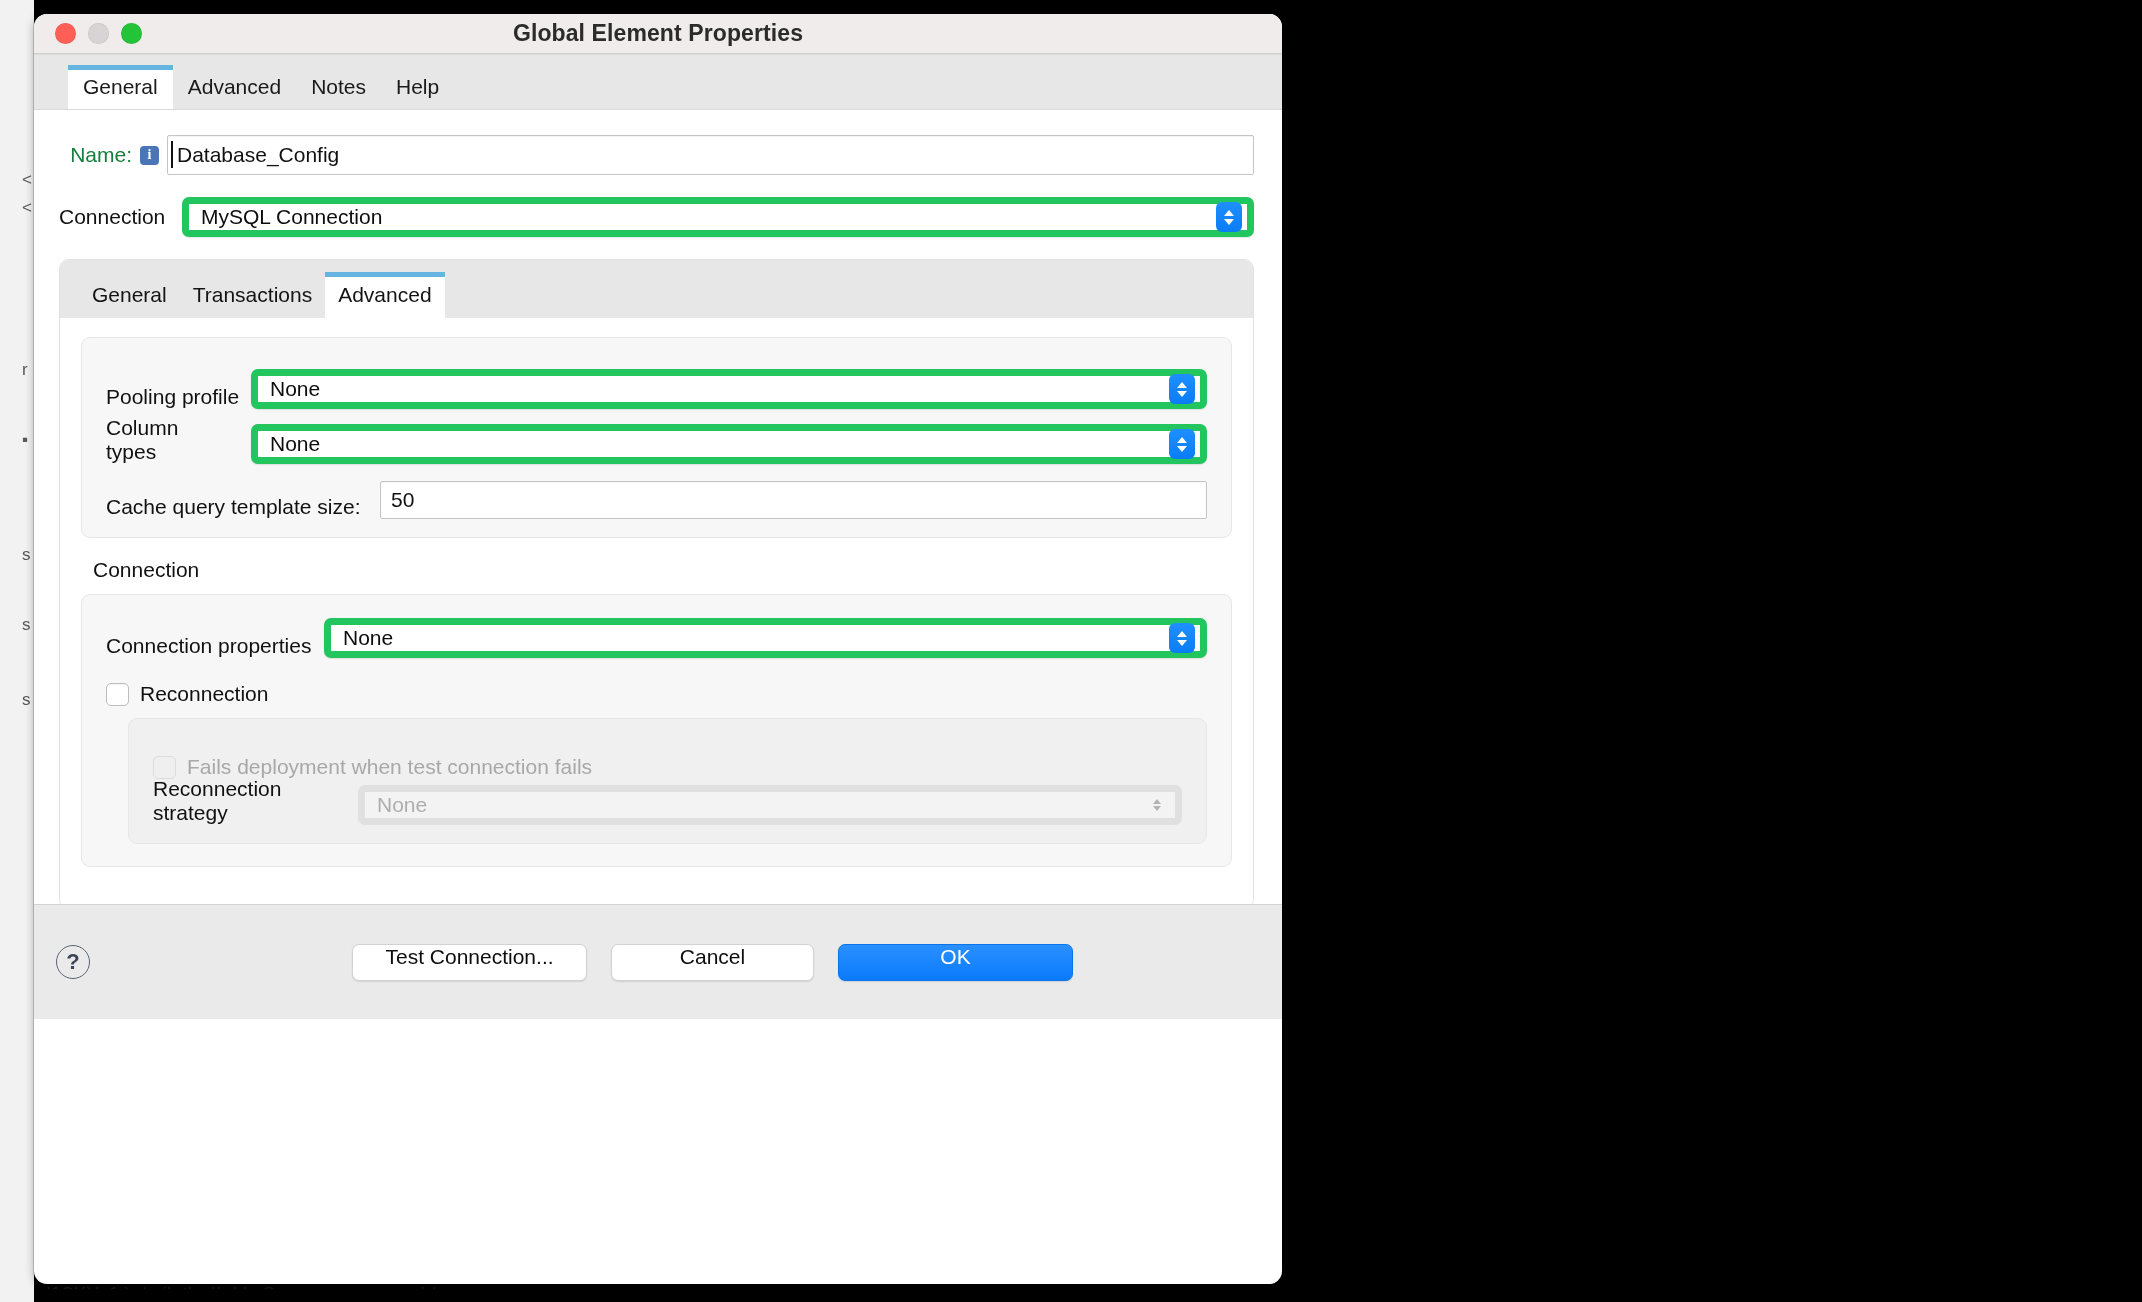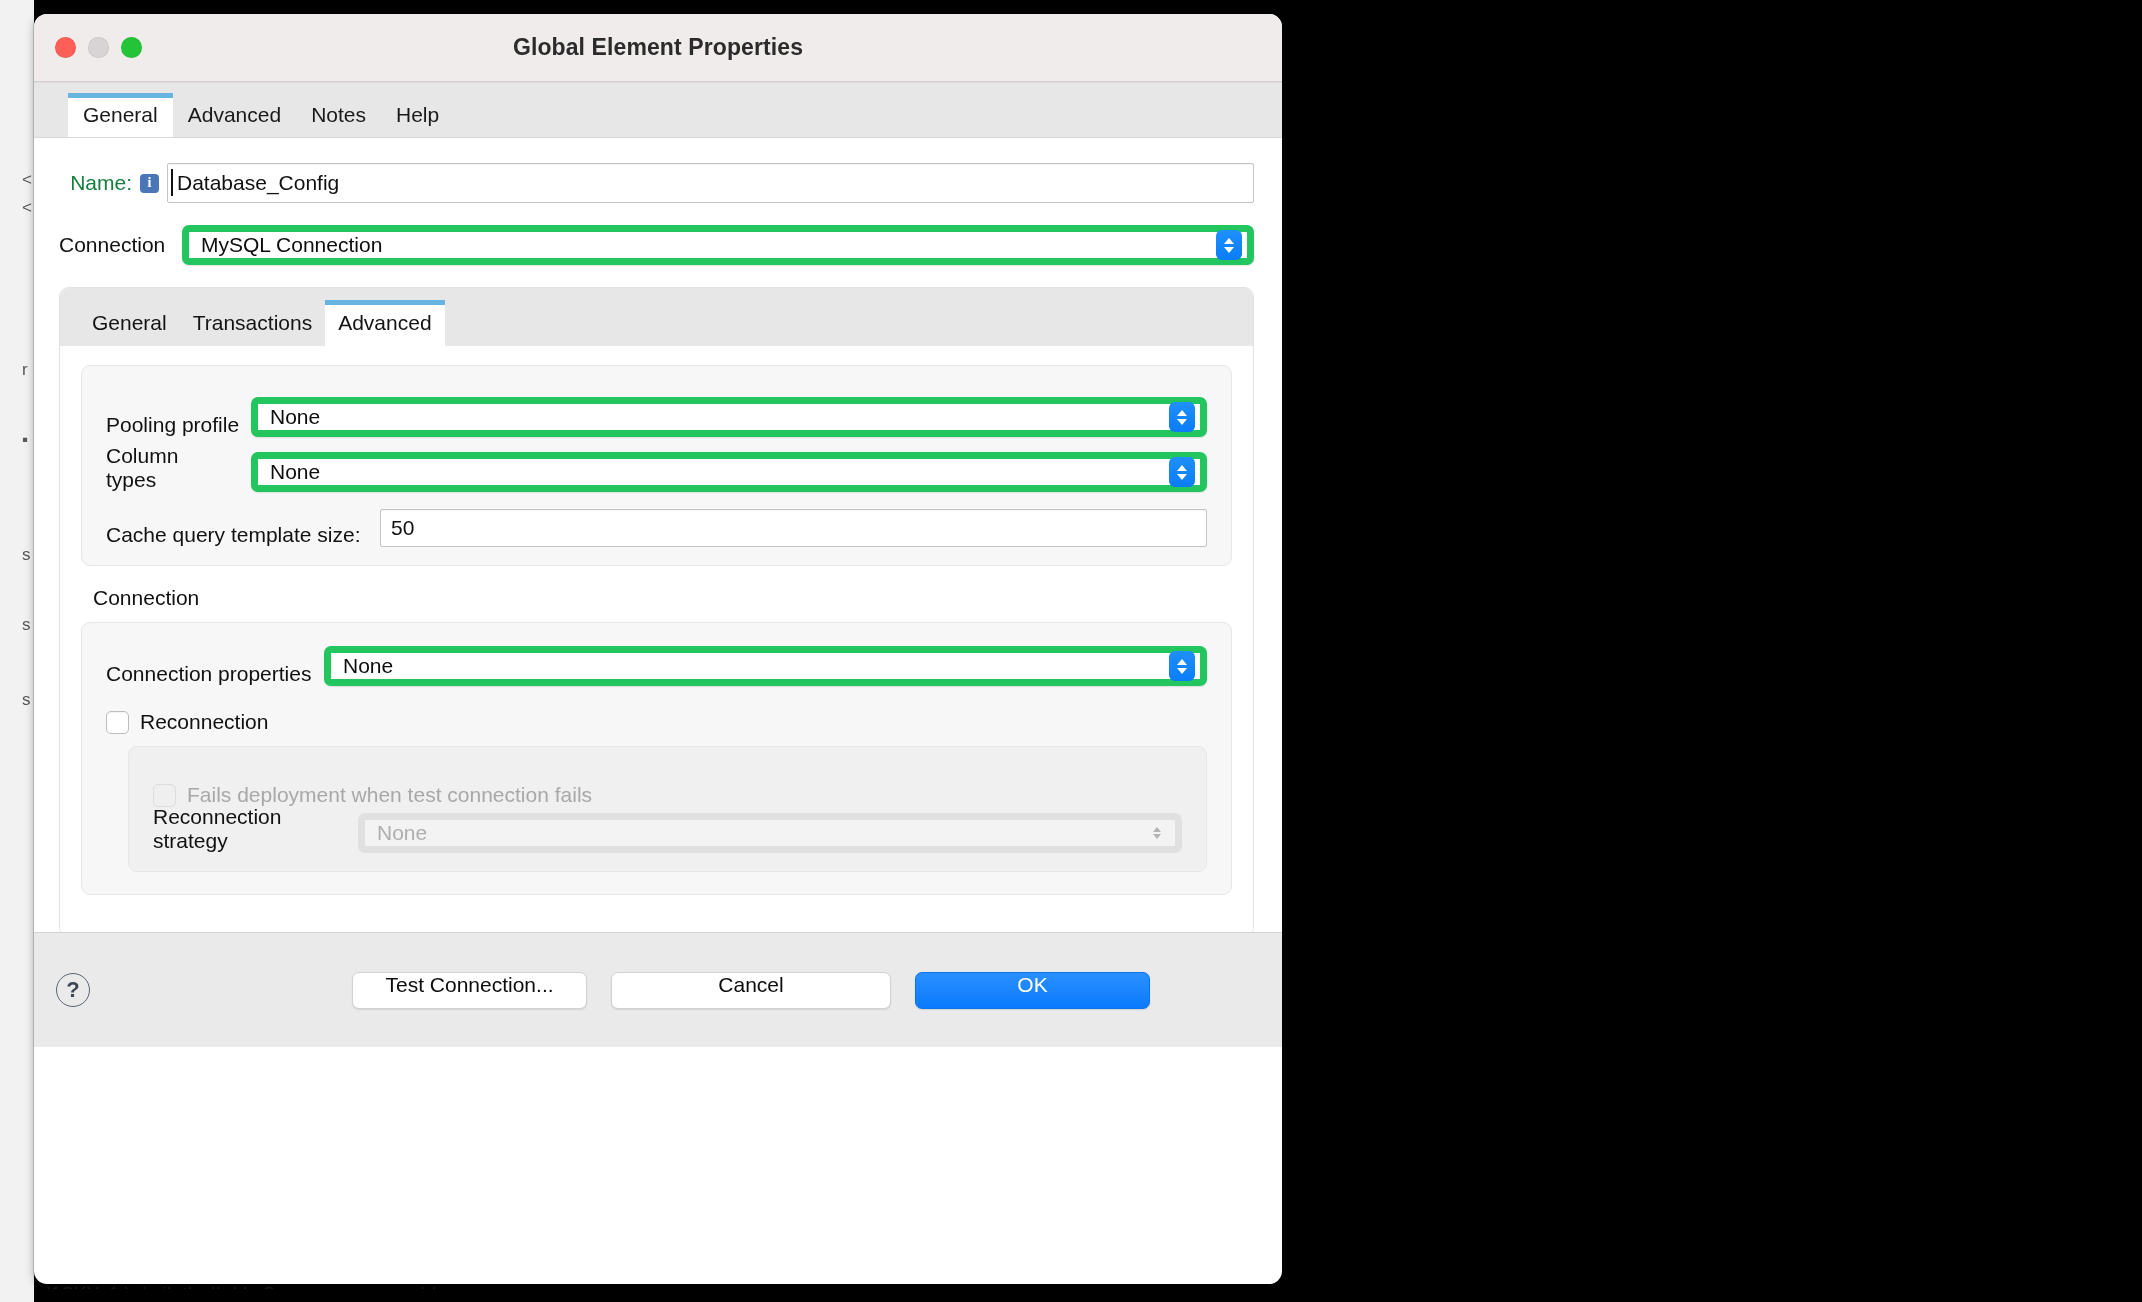--- a/index.html
+++ b/index.html
@@ -33,21 +33,21 @@
   #window {
     position: absolute; left: 34px; top: 14px;
     width: 1248px; height: 1270px;
     background: #ffffff;
     border-radius: 13px;
     box-shadow: 0 2px 10px rgba(0,0,0,.30), 0 0 0 1px rgba(0,0,0,.16);
     overflow: hidden;
   }
 
   #titlebar {
-    position: relative; height: 68px;
+    position: relative; height: 40px;
     background: #f0ecec;
     border-bottom: 1px solid #d3cfcf;
     display: flex; align-items: center;
   }
   #traffic { position: absolute; left: 21px; display: flex; gap: 12px; }
   .light { width: 21px; height: 21px; border-radius: 50%; }
   .light.red    { background: #ff5f57; box-shadow: inset 0 0 0 .5px rgba(0,0,0,.10); }
   .light.yellow { background: #d8d4d5; box-shadow: inset 0 0 0 .5px rgba(0,0,0,.10); }
   .light.green  { background: #23c438; box-shadow: inset 0 0 0 .5px rgba(0,0,0,.10); }
   #window-title {
@@ -411,21 +411,21 @@
     </div>
   </div>
 
   <div style="height:115px;">
     <div id="footer">
       <div id="help-btn">?</div>
       <div id="btn-group">
         <div class="btn" style="width:235px;">
             <span>Test Connection...</span>
           </div>
-        <div class="btn" style="width:280px;">
+        <div class="btn" style="width:203px;">
             <span>Cancel</span>
           </div>
         <div class="btn primary" style="width:235px;">
             <span>OK</span>
           </div>
       </div>
     </div>
   </div>
 
 </div>

